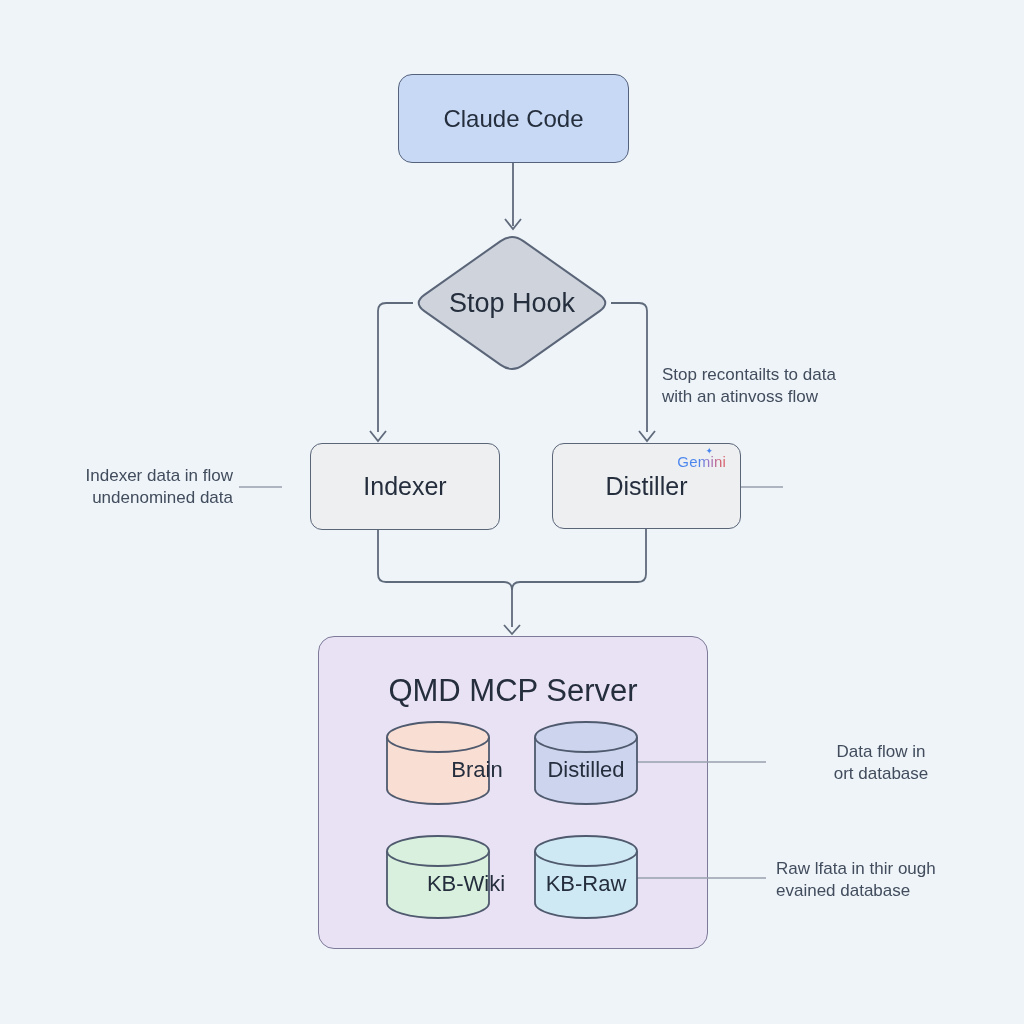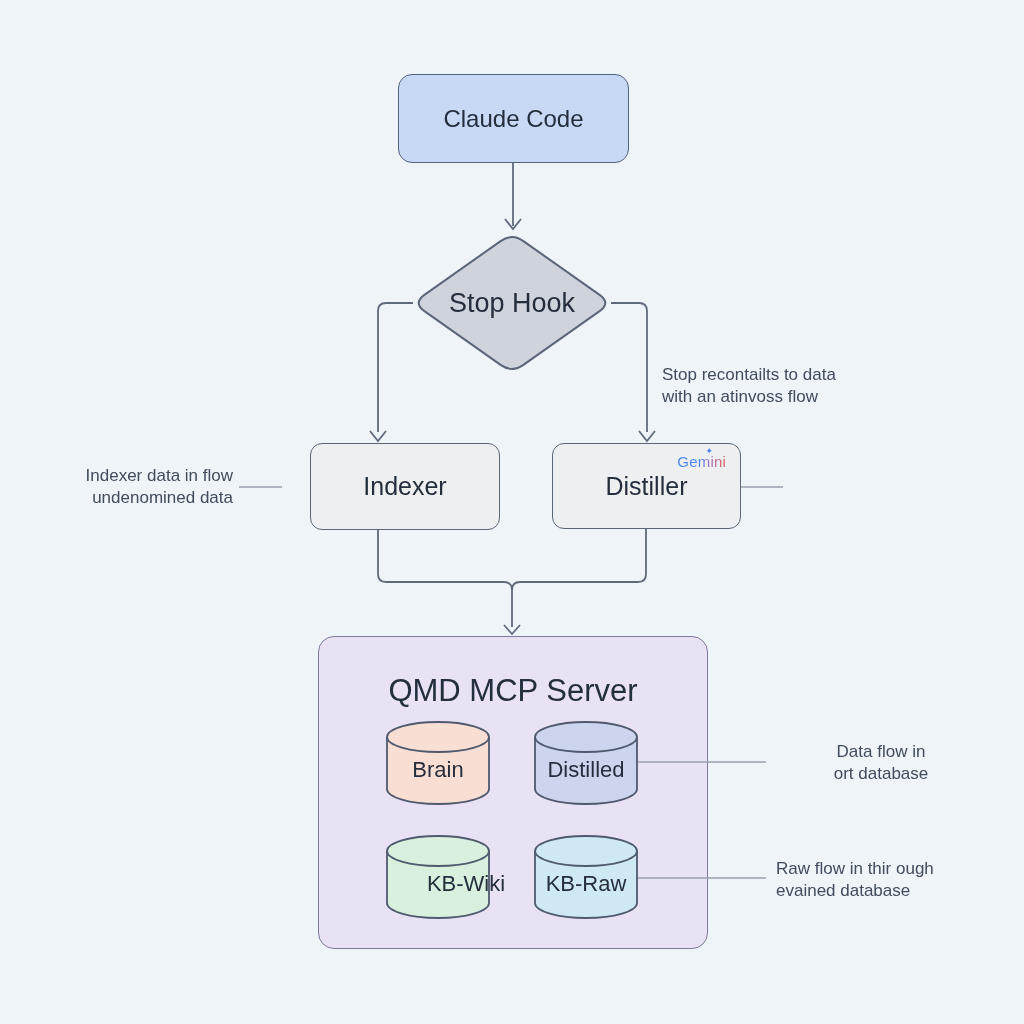--- a/index.html
+++ b/index.html
@@ -115,21 +115,21 @@
       <ellipse class="cyl-top" cx="438" cy="851" rx="51" ry="15" fill="#d8f0dd"></ellipse>
     </g>
 
     <g>
       <path class="cyl-fill" d="M535,851 V903 A51,15 0 0 0 637,903 V851 A51,15 0 0 1 535,851 Z" fill="#cfe9f4"></path>
       <path class="cyl-stroke" d="M535,851 V903 A51,15 0 0 0 637,903 V851"></path>
       <ellipse class="cyl-top" cx="586" cy="851" rx="51" ry="15" fill="#cfe9f4"></ellipse>
     </g>
   </svg>
 
-  <div class="cyl-label" style="left:387px;top:757px;">Brain</div>
+  <div class="cyl-label" style="left:387px;top:757px;padding-left:39px;">Brain</div>
   <div class="cyl-label" style="left:535px;top:757px;">Distilled</div>
   <div class="cyl-label" style="left:383px;top:871px;padding-left:32px;">KB-Wiki</div>
   <div class="cyl-label" style="left:535px;top:871px;">KB-Raw</div>
 
   <div class="annotation" style="left:662px;top:336px;width:240px;text-align:left;margin-top:28px;">
     <div>Stop recontailts to data</div>
     <div>with an atinvoss flow</div>
   </div>
 
   <div class="annotation" style="left:40px;top:465px;width:193px;text-align:right;">
@@ -137,17 +137,17 @@
     <div>undenomined data</div>
   </div>
 
 
   <div class="annotation" style="left:776px;top:741px;width:210px;text-align:center;">
     <div>Data flow in</div>
     <div>ort database</div>
   </div>
 
   <div class="annotation" style="left:776px;top:858px;width:240px;text-align:left;">
-    <div>Raw flow in thir ough</div>
+    <div>Raw lfata in thir ough</div>
     <div>evained database</div>
   </div>
 
 </div>
 
 </body></html>

